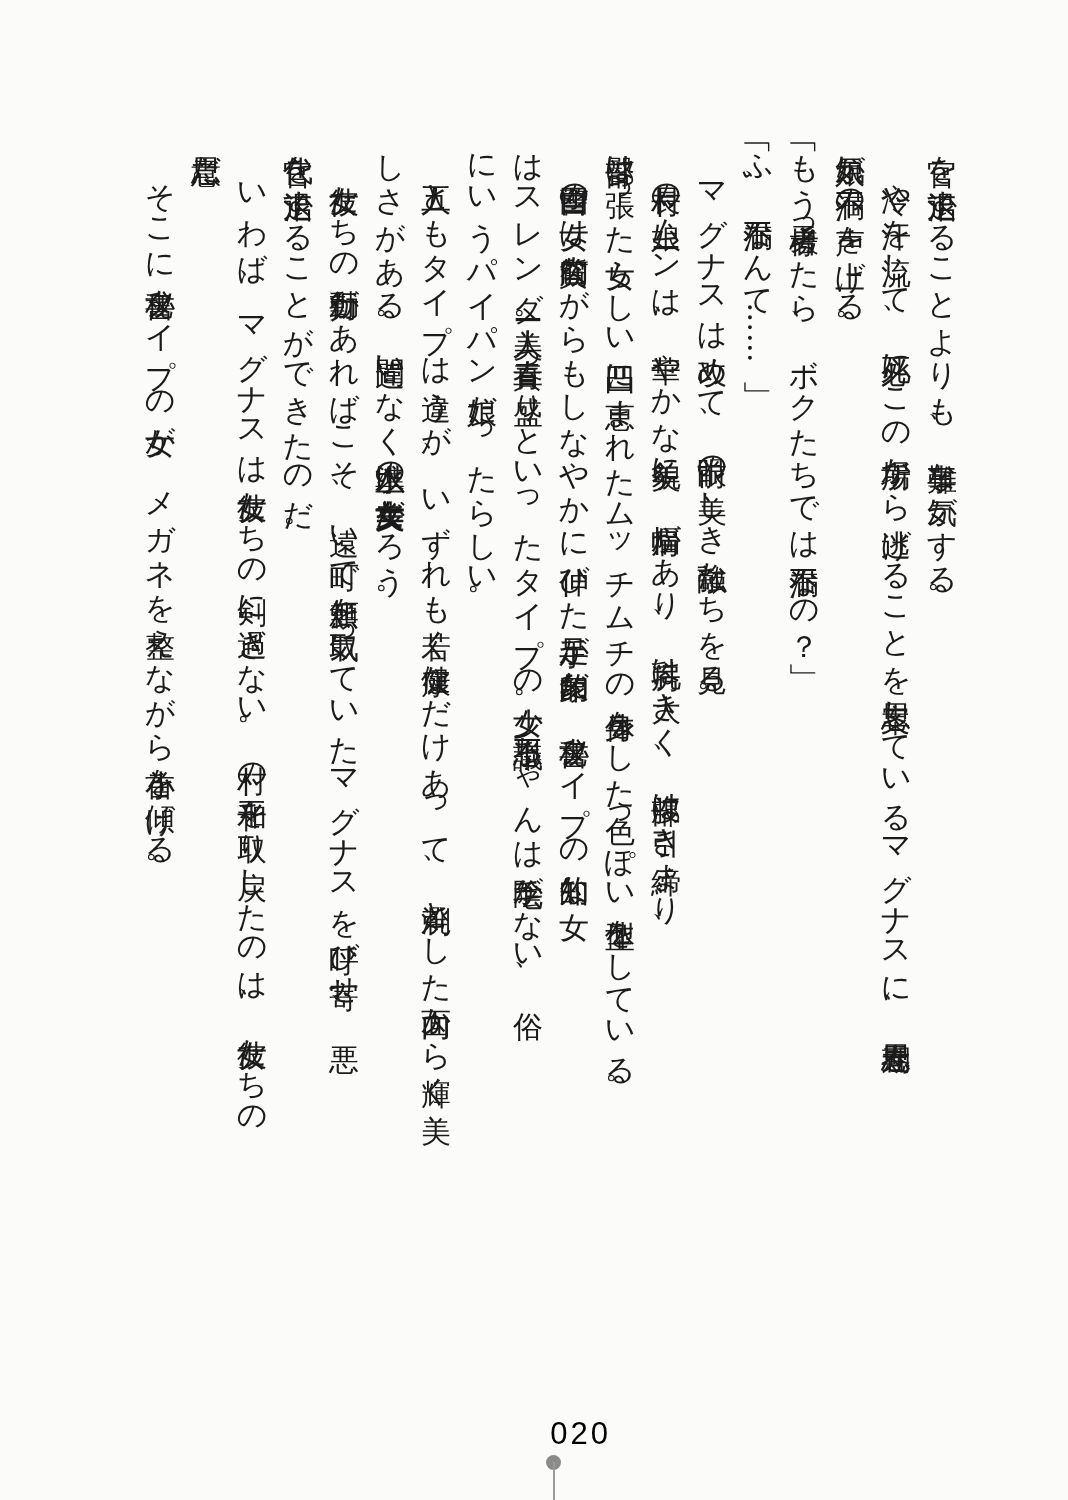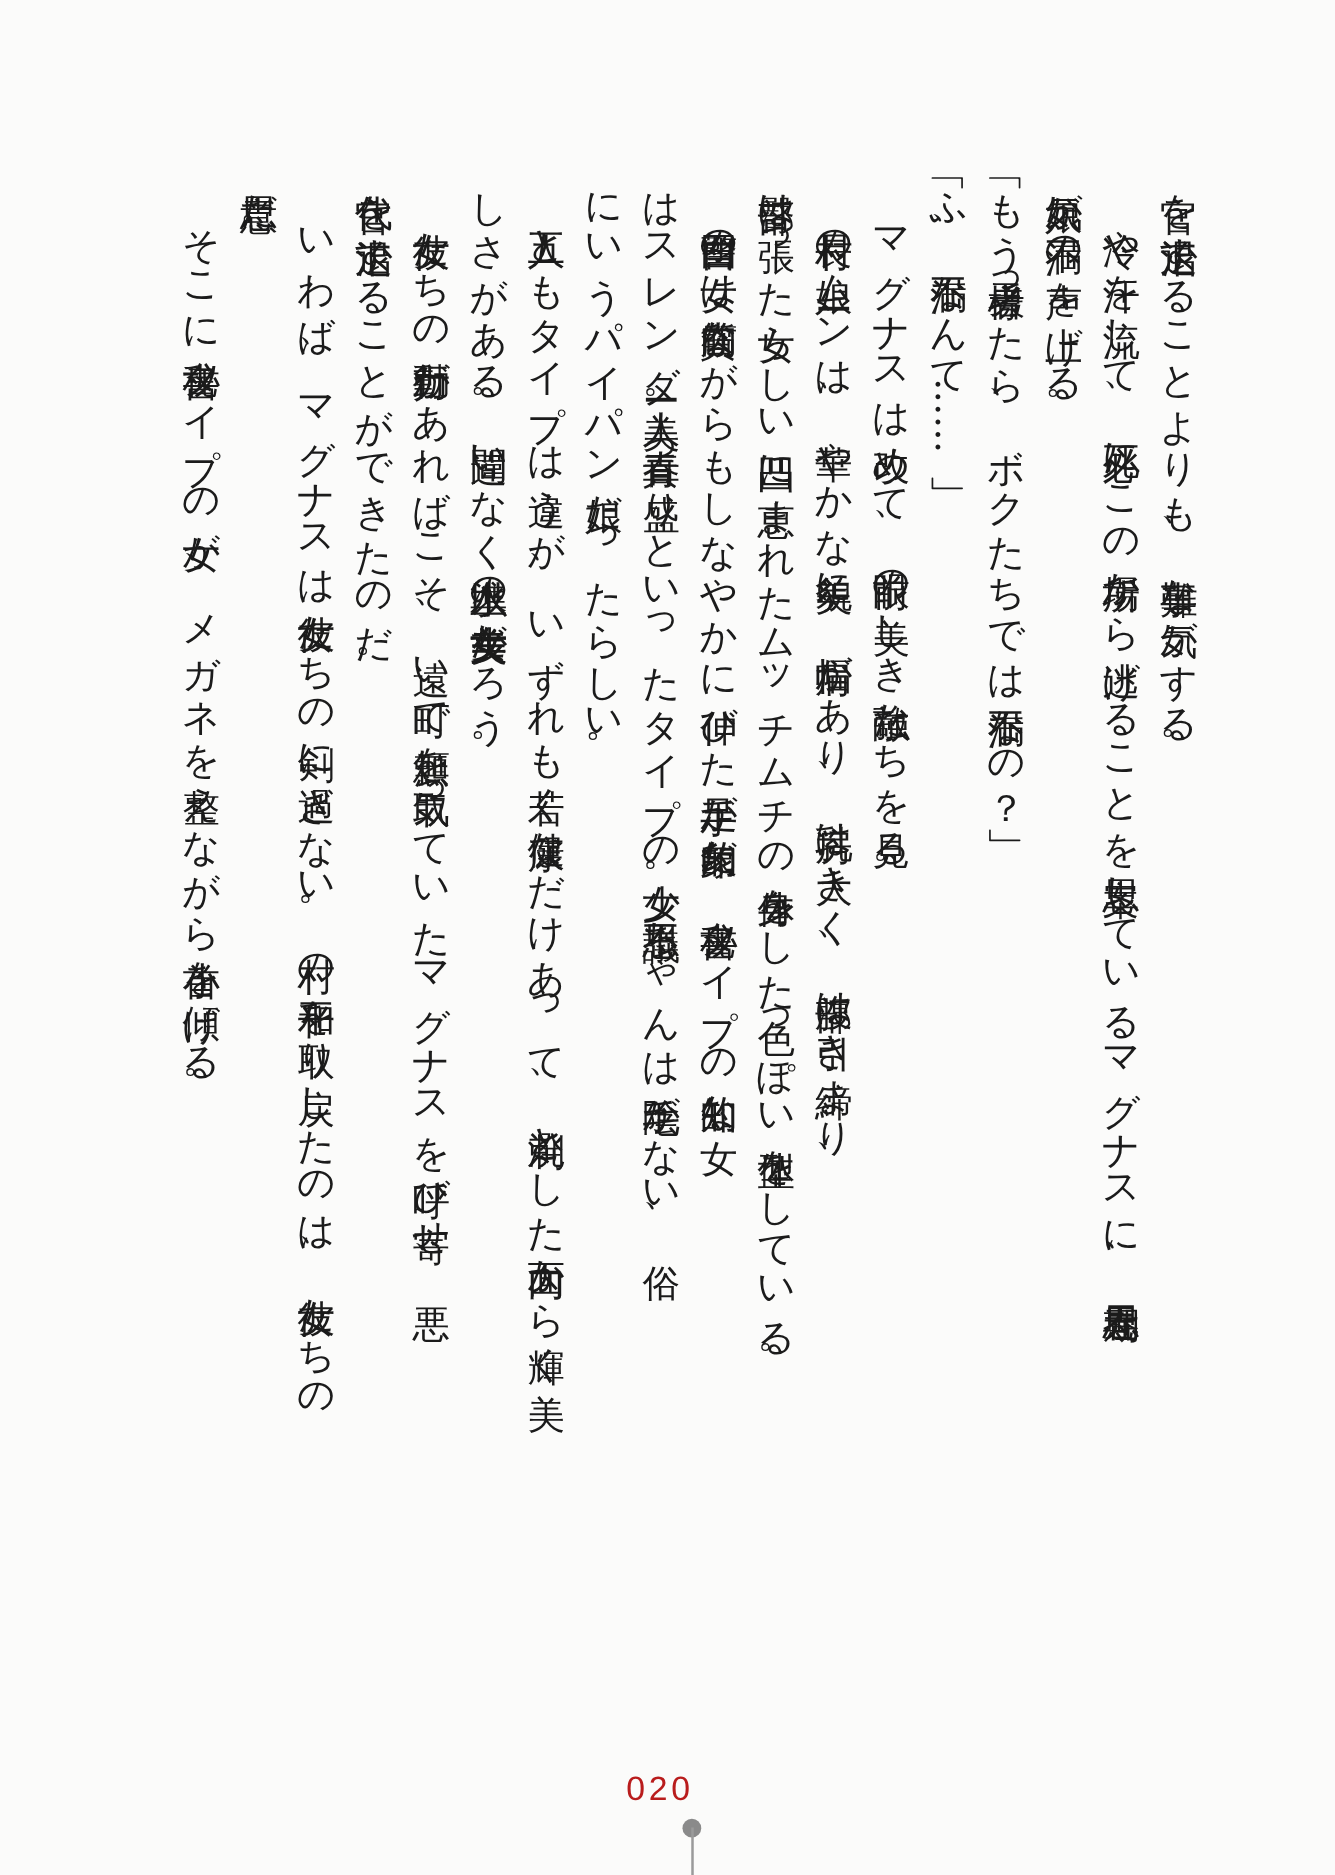--- a/index.html
+++ b/index.html
@@ -34,25 +34,25 @@
     height: 1214px;
   }
   .col.indent {
     text-indent: 30px;      
   }
   .page-number {
     position: absolute;
     top: 1416px;
     left: 501px;
     width: 110px;
-    text-align: left;
+    text-align: right;
     font-family: "Liberation Sans", sans-serif;
-    font-size: 27px;
+    font-size: 31px;
     letter-spacing: 3px;
-    color: #b91c1c;
+    color: #000000;
   }
   .footer-dot {
     position: absolute;
     top: 1455px;
     left: 546px;
     width: 15px;
     height: 15px;
     border-radius: 50%;
     background: #8a8a8a;
   }

